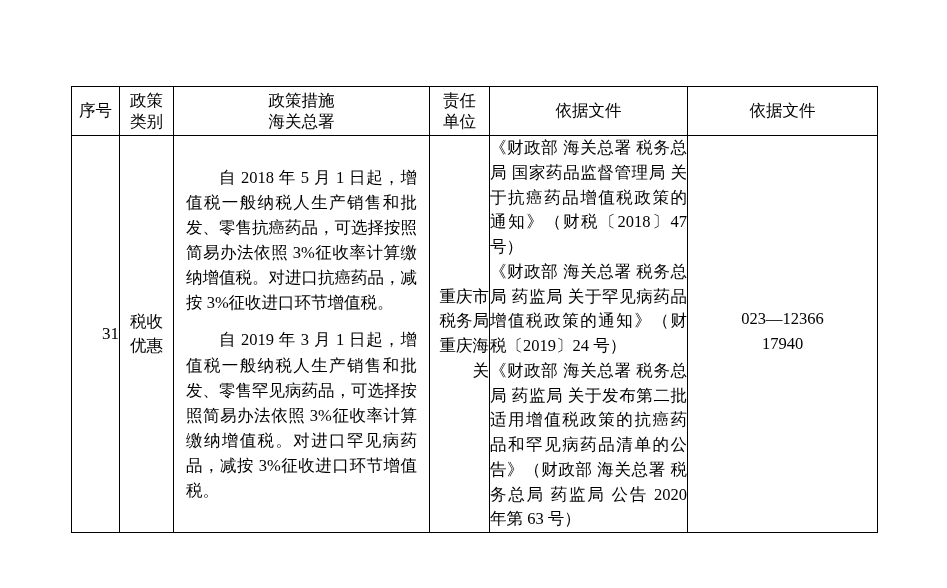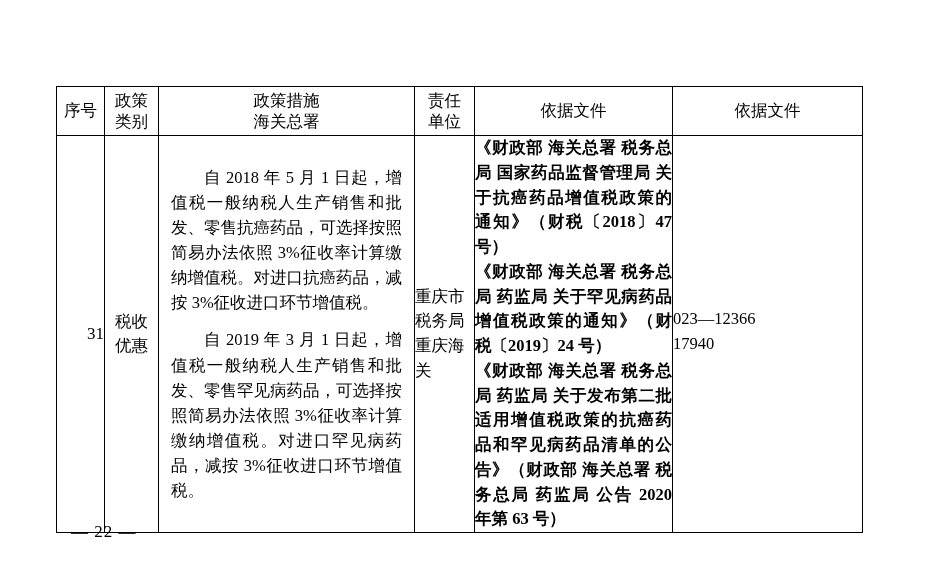--- a/index.html
+++ b/index.html
@@ -17,21 +17,21 @@
   }
   .page {
     position: absolute;
     left: 0;
     top: 0;
     width: 947px;
     height: 588px;
   }
   table.policy-table {
     position: absolute;
-    left: 56px;
+    left: 71px;
     top: 86px;
     width: 806px;
     border-collapse: collapse;
     table-layout: fixed;
   }
   table.policy-table td,
   table.policy-table th {
     border: 1px solid #000000;
     vertical-align: middle;
     padding: 0;
@@ -77,48 +77,48 @@
     text-align: justify;
     text-justify: inter-ideograph;
   }
   td.measure-cell p {
     margin: 12px;
     text-indent: 2em;
   }
   td.unit-cell {
     vertical-align: middle;
     padding: 0 6px 0 8px;
-    text-align: left;
+    text-align: right;
     line-height: 1.5;
   }
   td.doc-cell {
     vertical-align: top;
     padding: 8px 8px 8px 10px;
     text-align: justify;
     text-justify: inter-ideograph;
     line-height: 1.5;
   }
   td.doc-cell p {
     margin: 0;
     text-indent: 0;
-    font-weight: bold;
   }
   td.contact-cell {
     vertical-align: middle;
     padding: 0 8px 0 10px;
     line-height: 1.5;
     text-align: left;
   }
   td.contact-cell .contact-line {
     display: block;
   }
   
   .contact-inner {
     position: relative;
     top: -2px;
+    text-align: center;
   }
   .unit-inner {
     position: relative;
     top: 0px;
   }
   .page-number {
     position: absolute;
     left: 71px;
     top: 522px;
     width: 160px;
@@ -193,15 +193,14 @@
         <td class="contact-cell">
           <span class="contact-inner">
             <span class="contact-line">023—12366</span>
             <span class="contact-line">17940</span>
           </span>
         </td>
       </tr>
     </tbody>
   </table>
 
-  <div class="page-number">— 22 —</div>
 
 </div>
 
 </body></html>

